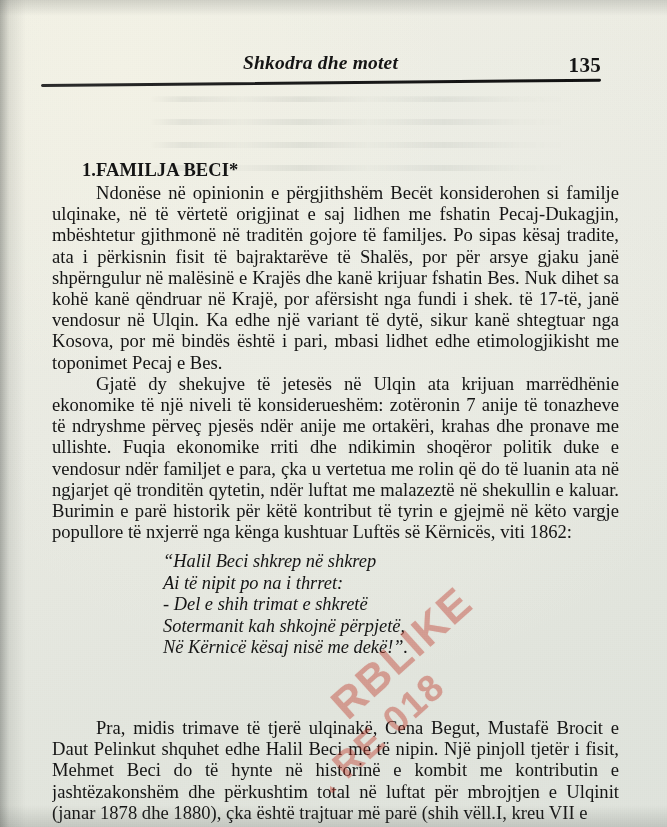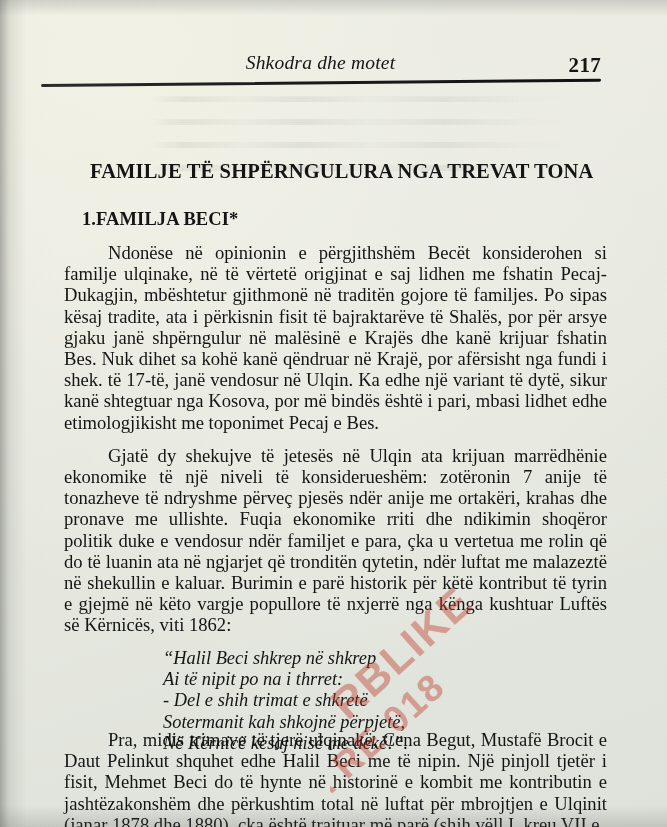--- a/index.html
+++ b/index.html
@@ -73,21 +73,21 @@
     right: 66px;
     top: 52px;
     height: 26px;
   }
   #head-title {
     position: absolute;
     left: 50%;
     transform: translateX(-50%);
     white-space: nowrap;
     font-style: italic;
-    font-weight: normal;
+    font-weight: bold;
     font-size: 19.5px;
     letter-spacing: 0.2px;
   }
   #head-folio {
     position: absolute;
     right: 0;
     top: 1px;
     font-weight: bold;
     font-size: 21px;
     letter-spacing: 0.3px;
@@ -121,21 +121,21 @@
   }
 
   #section-title {
     font-weight: bold;
     font-size: 18.5px;
     margin: 0 0 1px 30px;
     letter-spacing: 0.1px;
   }
 
   p.body {
-    margin: 12px;
+    margin: 0;
     font-size: 18.6px;
     line-height: 21.2px;
     text-align: justify;
     text-justify: inter-word;
     text-indent: 44px;
     hyphens: none;
   }
 
   #verse {
     margin: 9px 0 4px 0;
@@ -210,27 +210,26 @@
 
 <div id="page">
 
   <div id="paper-tone"></div>
   <div id="bleed-through"></div>
   <div id="gutter-shadow"></div>
   <div id="top-shadow"></div>
 
   <div id="running-head">
     <div id="head-title">Shkodra dhe motet</div>
-    <div id="head-folio">217</div>
+    <div id="head-folio">135</div>
   </div>
   <div id="head-rule"></div>
 
   <div id="text-block">
 
-    <h1 id="chapter-title">FAMILJE TË SHPËRNGULURA NGA TREVAT TONA</h1>
 
     <h2 id="section-title">1.FAMILJA BECI*</h2>
 
     <p class="body">Ndonëse në opinionin e përgjithshëm Becët konsiderohen si familje ulqinake, në të vërtetë origjinat e saj lidhen me fshatin Pecaj-Dukagjin, mbështetur gjithmonë në traditën gojore të familjes. Po sipas kësaj tradite, ata i përkisnin fisit të bajraktarëve të Shalës, por për arsye gjaku janë shpërngulur në malësinë e Krajës dhe kanë krijuar fshatin Bes. Nuk dihet sa kohë kanë qëndruar në Krajë, por afërsisht nga fundi i shek. të 17-të, janë vendosur në Ulqin. Ka edhe një variant të dytë, sikur kanë shtegtuar nga Kosova, por më bindës është i pari, mbasi lidhet edhe etimologjikisht me toponimet Pecaj e Bes.</p>
 
     <p class="body gap-before">Gjatë dy shekujve të jetesës në Ulqin ata krijuan marrëdhënie ekonomike të një niveli të konsiderueshëm: zotëronin 7 anije të tonazheve të ndryshme përveç pjesës ndër anije me ortakëri, krahas dhe pronave me ullishte. Fuqia ekonomike rriti dhe ndikimin shoqëror politik duke e vendosur ndër familjet e para, çka u vertetua me rolin që do të luanin ata në ngjarjet që tronditën qytetin, ndër luftat me malazeztë në shekullin e kaluar. Burimin e parë historik për këtë kontribut të tyrin e gjejmë në këto vargje popullore të nxjerrë nga kënga kushtuar Luftës së Kërnicës, viti 1862:</p>
 
     <div id="verse">
       <span class="vline">“Halil Beci shkrep në shkrep</span>
       <span class="vline">Ai të nipit po na i thrret:</span>

